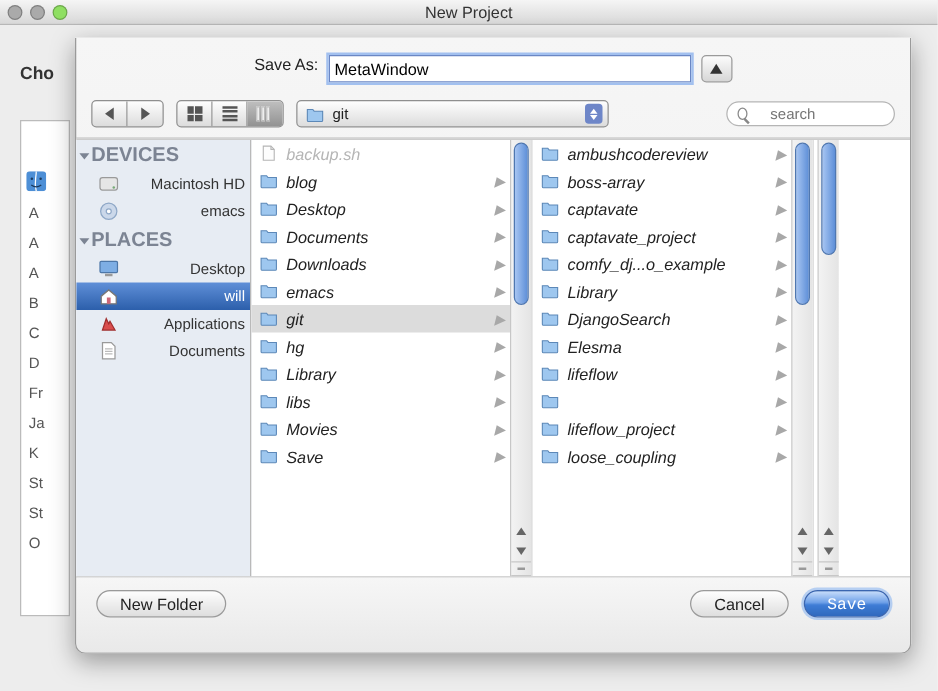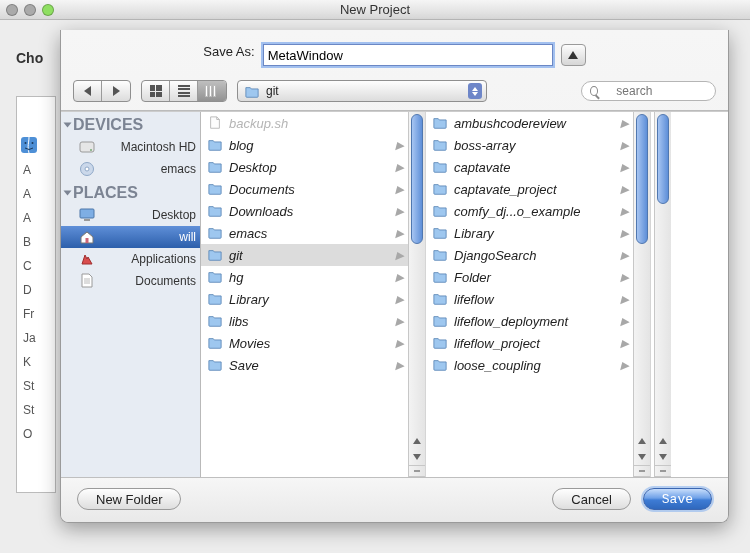--- a/index.html
+++ b/index.html
@@ -215,21 +215,21 @@
   .vscroll .btn .dn{width:0;height:0;border-left:4px solid transparent;border-right:4px solid transparent;border-top:6px solid #666;}
   .vscroll .divider{height:12px;width:100%;border-top:1px solid #c7c7c7;border-bottom:1px solid #c7c7c7;display:flex;align-items:center;justify-content:center;}
   .vscroll .divider i{width:6px;height:2px;background:#999;display:block;}
 
   
   .cols .tail-scroll{width:20px;flex:none;position:relative;border:none;}
 
   
   .btn-row{
     border-top:1px solid #bfbfbf;
-    padding:10px 16px 12px;
+    padding:10px 16px 28px;
     display:flex; align-items:center;
     background:linear-gradient(#f6f6f6,#e9e9e9);
     border-radius:0 0 8px 8px;
   }
   .mac-btn{
     height:22px; padding:0 18px;
     border:1px solid #9a9a9a; border-radius:11px;
     background:linear-gradient(#fefefe,#dedede);
     font-size:13px; color:#222;
     display:inline-flex;align-items:center;justify-content:center;
@@ -641,39 +641,38 @@
               </span>
               <span>DjangoSearch</span>
               <span class="chev">▶</span>
             </div>
             <div class="row">
               <span class="ic">
                 <svg width="16" height="14" viewBox="0 0 16 16">
                   <use href="#i-folder"></use>
                 </svg>
               </span>
-              <span>Folder</span>
+              <span>Elesma</span>
               <span class="chev">▶</span>
             </div>
             <div class="row">
               <span class="ic">
                 <svg width="16" height="14" viewBox="0 0 16 16">
                   <use href="#i-folder"></use>
                 </svg>
               </span>
               <span>lifeflow</span>
               <span class="chev">▶</span>
             </div>
             <div class="row">
               <span class="ic">
                 <svg width="16" height="14" viewBox="0 0 16 16">
                   <use href="#i-folder"></use>
                 </svg>
               </span>
-              <span>lifeflow_deployment</span>
               <span class="chev">▶</span>
             </div>
             <div class="row">
               <span class="ic">
                 <svg width="16" height="14" viewBox="0 0 16 16">
                   <use href="#i-folder"></use>
                 </svg>
               </span>
               <span>lifeflow_project</span>
               <span class="chev">▶</span>

